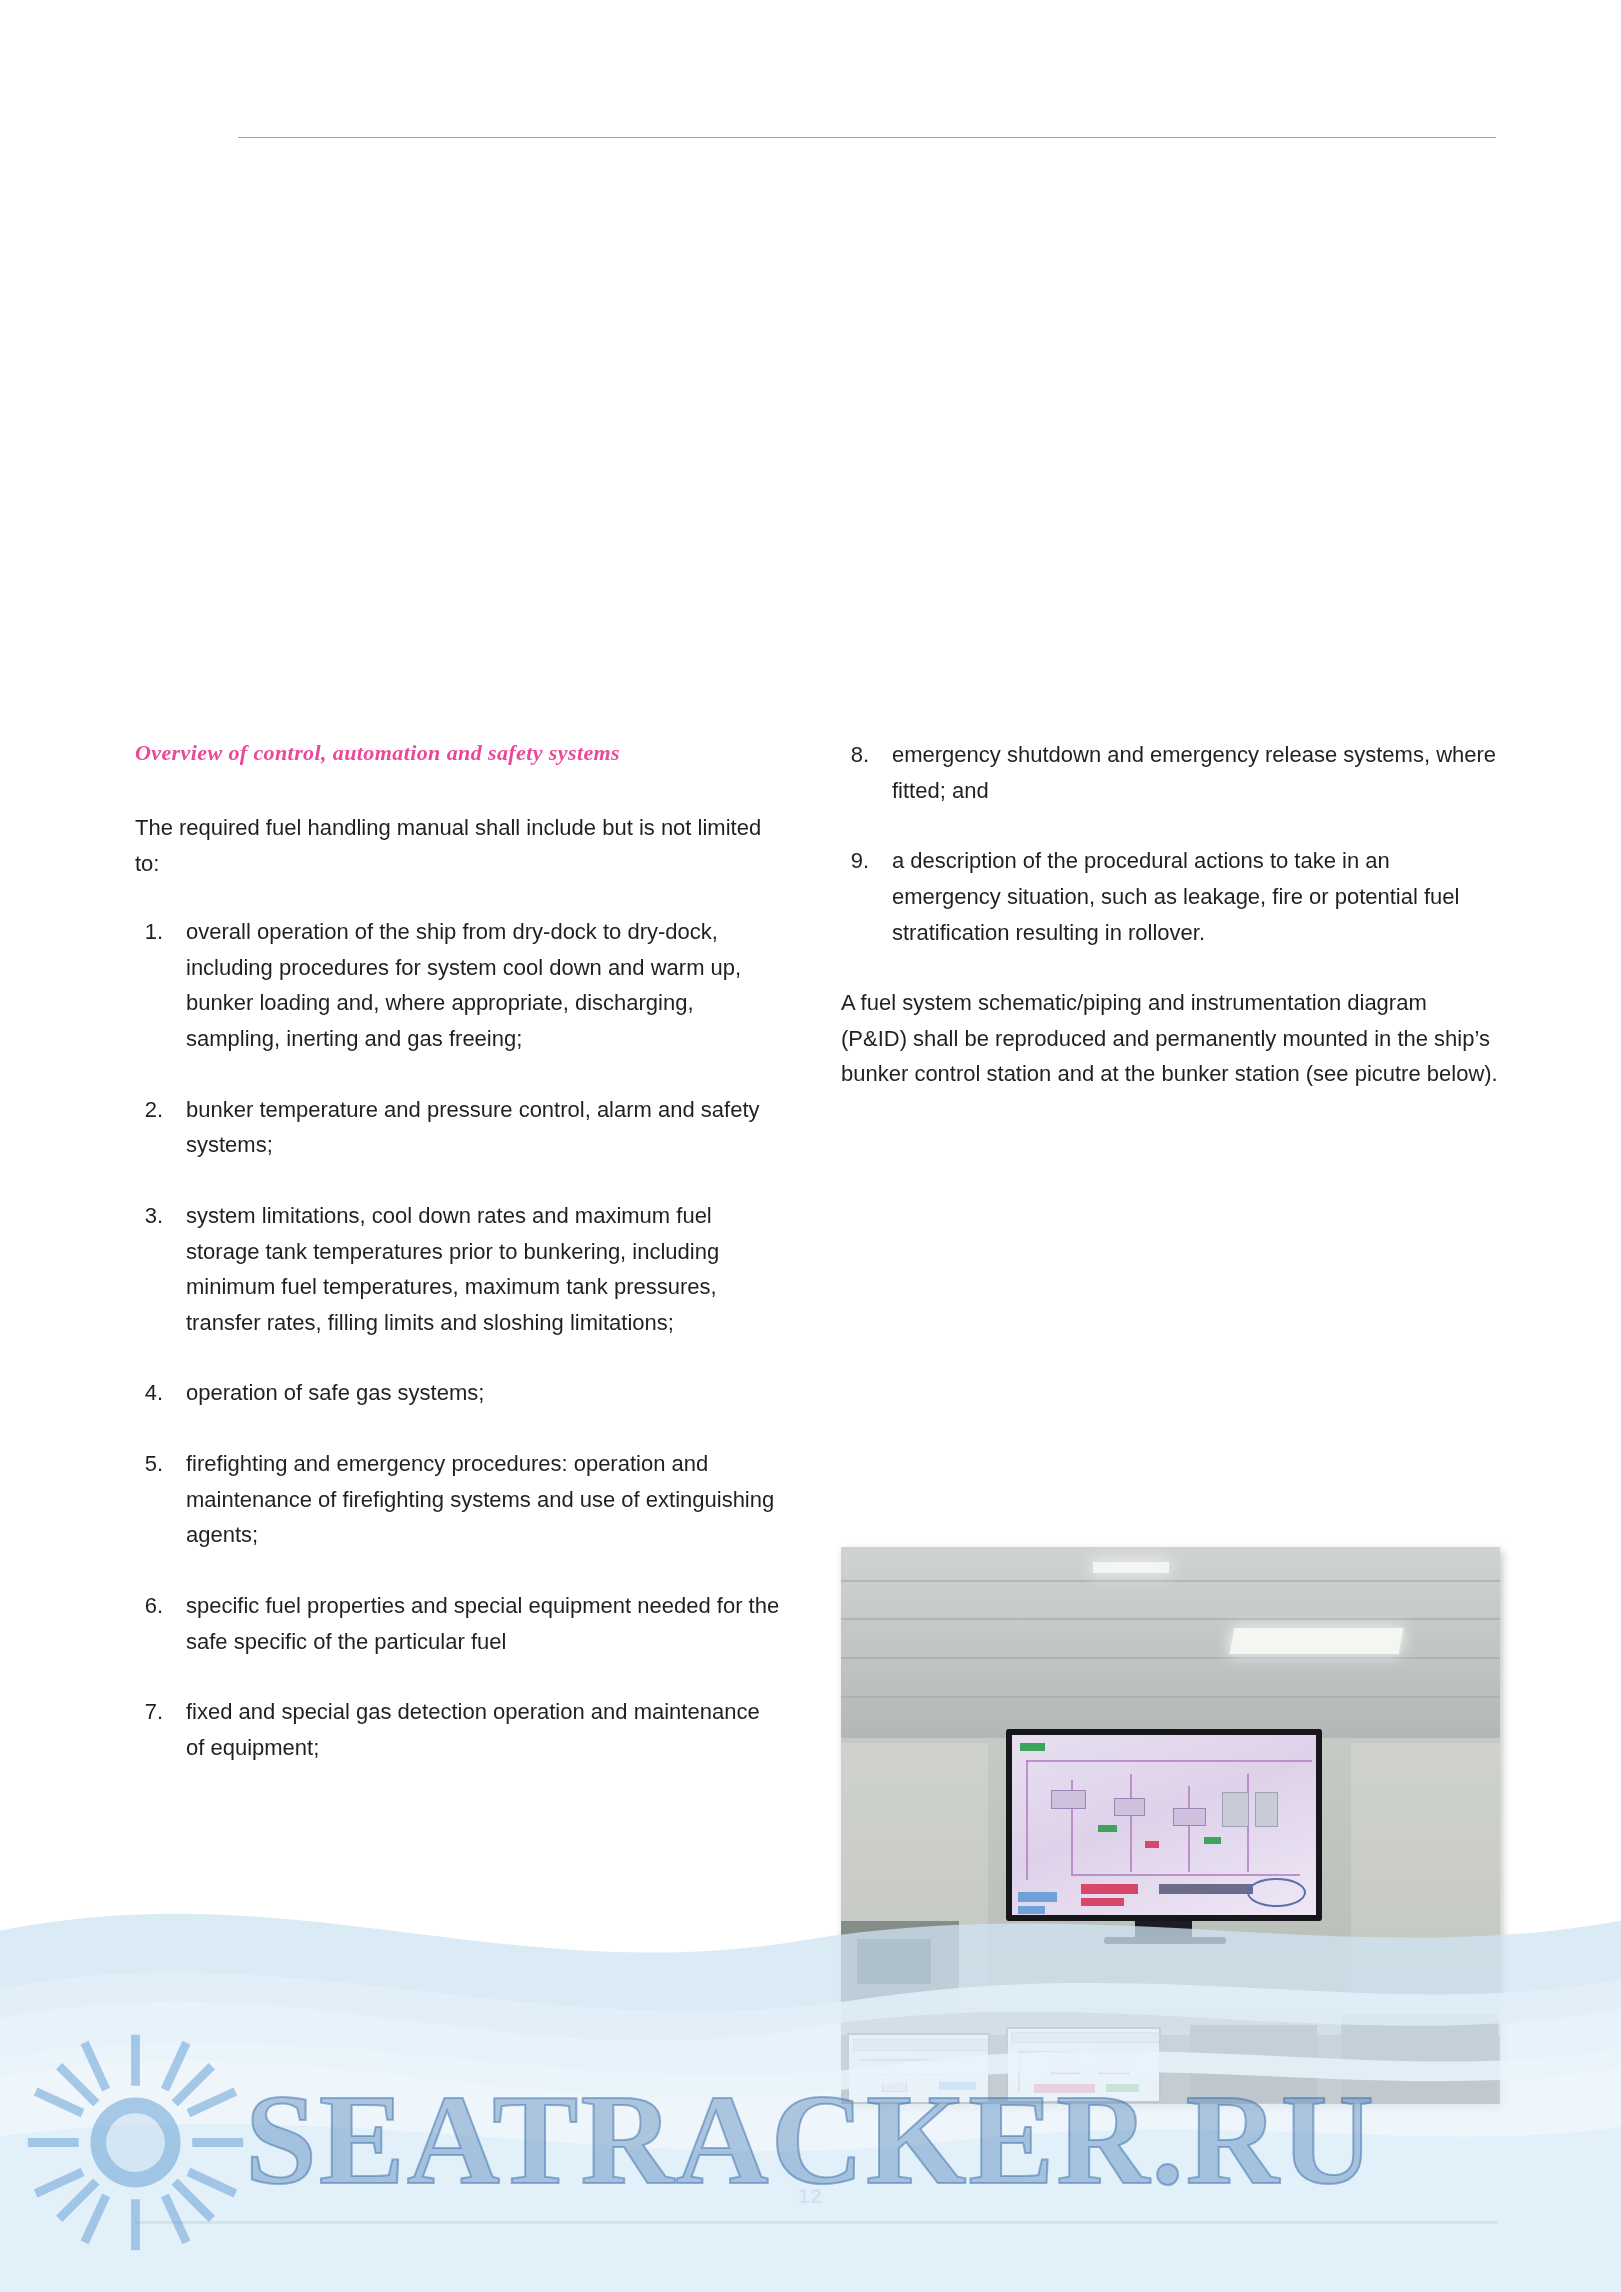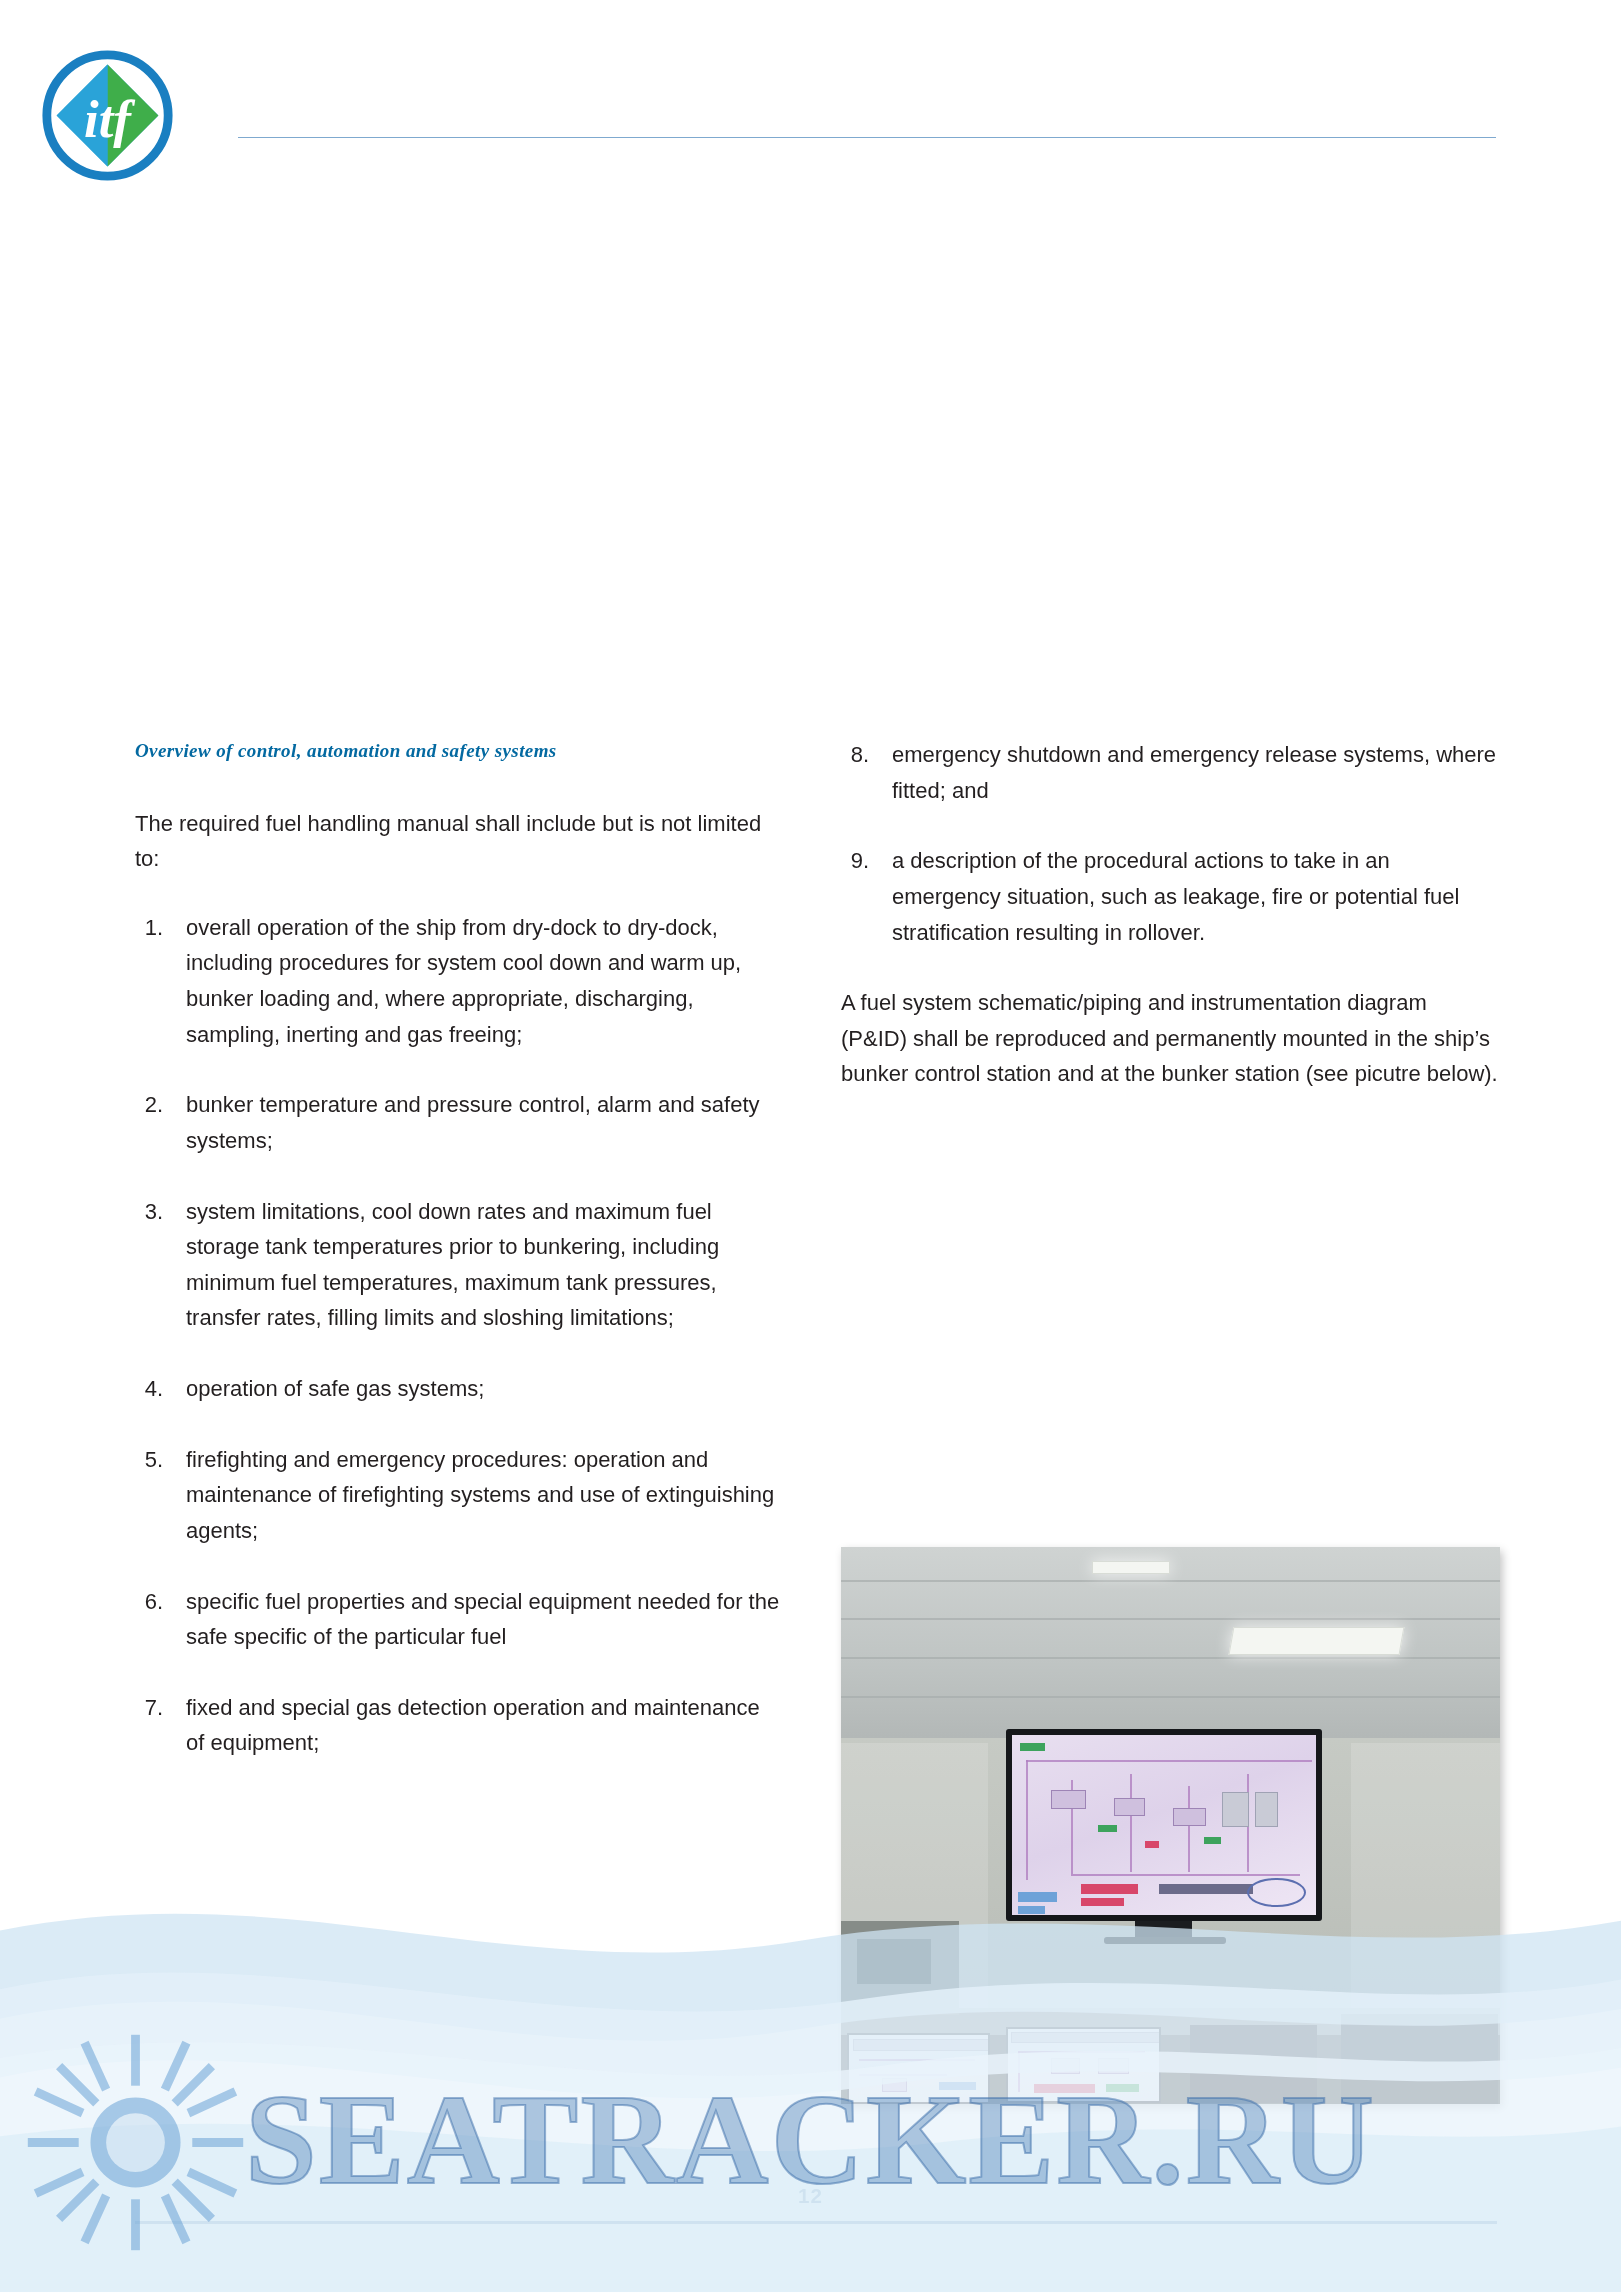--- a/index.html
+++ b/index.html
@@ -46,22 +46,22 @@
     position: absolute;
     left: 841px;
     top: 737px;
     width: 657px;
   }
 
   .sec-title {
     font-family: "Liberation Serif", serif;
     font-weight: bold;
     font-style: italic;
-    color: #0369a1;
-    font-size: 19px;
+    color: #ec4899;
+    font-size: 22px;
     letter-spacing: 0.4px;
     line-height: 1.45;
     margin: 0 0 41px 0;
   }
 
   .para {
     font-size: 22px;
     line-height: 1.62;
     margin: 0 0 33px 0;
     color: #231f20;
@@ -205,30 +205,20 @@
   .wm-sun {
     position: absolute; left: 17.6px; top: 2025px; width: 235px; height: 235px;
     pointer-events: none;
   }
 </style>
 </head>
 <body>
 
 <div class="page">
 
-  <div class="logo">
-    <svg width="137" height="137" viewBox="0 0 140 140">
-      <circle cx="70" cy="70" r="62" fill="none" stroke="#1a7fc1" stroke-width="9"></circle>
-      <path d="M70 18 L122 70 L70 122 L18 70 Z" fill="#2aa3d8"></path>
-      <path d="M70 18 L122 70 L70 122 Z" fill="#3fae4a"></path>
-      <path d="M70 122 L18 70 L70 18 Z" fill="#2aa3d8"></path>
-      <text x="70" y="92" font-family="Liberation Serif, serif" font-size="54" font-style="italic" font-weight="bold" fill="#ffffff" text-anchor="middle">itf</text>
-      <path d="M18 70 a52 52 0 0 1 104 0" fill="none" stroke="#1a7fc1" stroke-width="0"></path>
-    </svg>
-  </div>
   <div class="header-rule"></div>
 
   <div class="col-left">
     <h2 class="sec-title">Overview of control, automation and safety systems</h2>
     <p class="para">The required fuel handling manual shall include but is not limited to:</p>
     <ol class="numlist">
       <li><span class="num">1.</span><span>overall operation of the ship from dry-dock to dry-dock, including procedures for system cool down and warm up, bunker loading and, where appropriate, discharging, sampling, inerting and gas freeing;</span></li>
       <li><span class="num">2.</span><span>bunker temperature and pressure control, alarm and safety systems;</span></li>
       <li><span class="num">3.</span><span>system limitations, cool down rates and maximum fuel storage tank temperatures prior to bunkering, including minimum fuel temperatures, maximum tank pressures, transfer rates, filling limits and sloshing limitations;</span></li>
       <li><span class="num">4.</span><span>operation of safe gas systems;</span></li>

